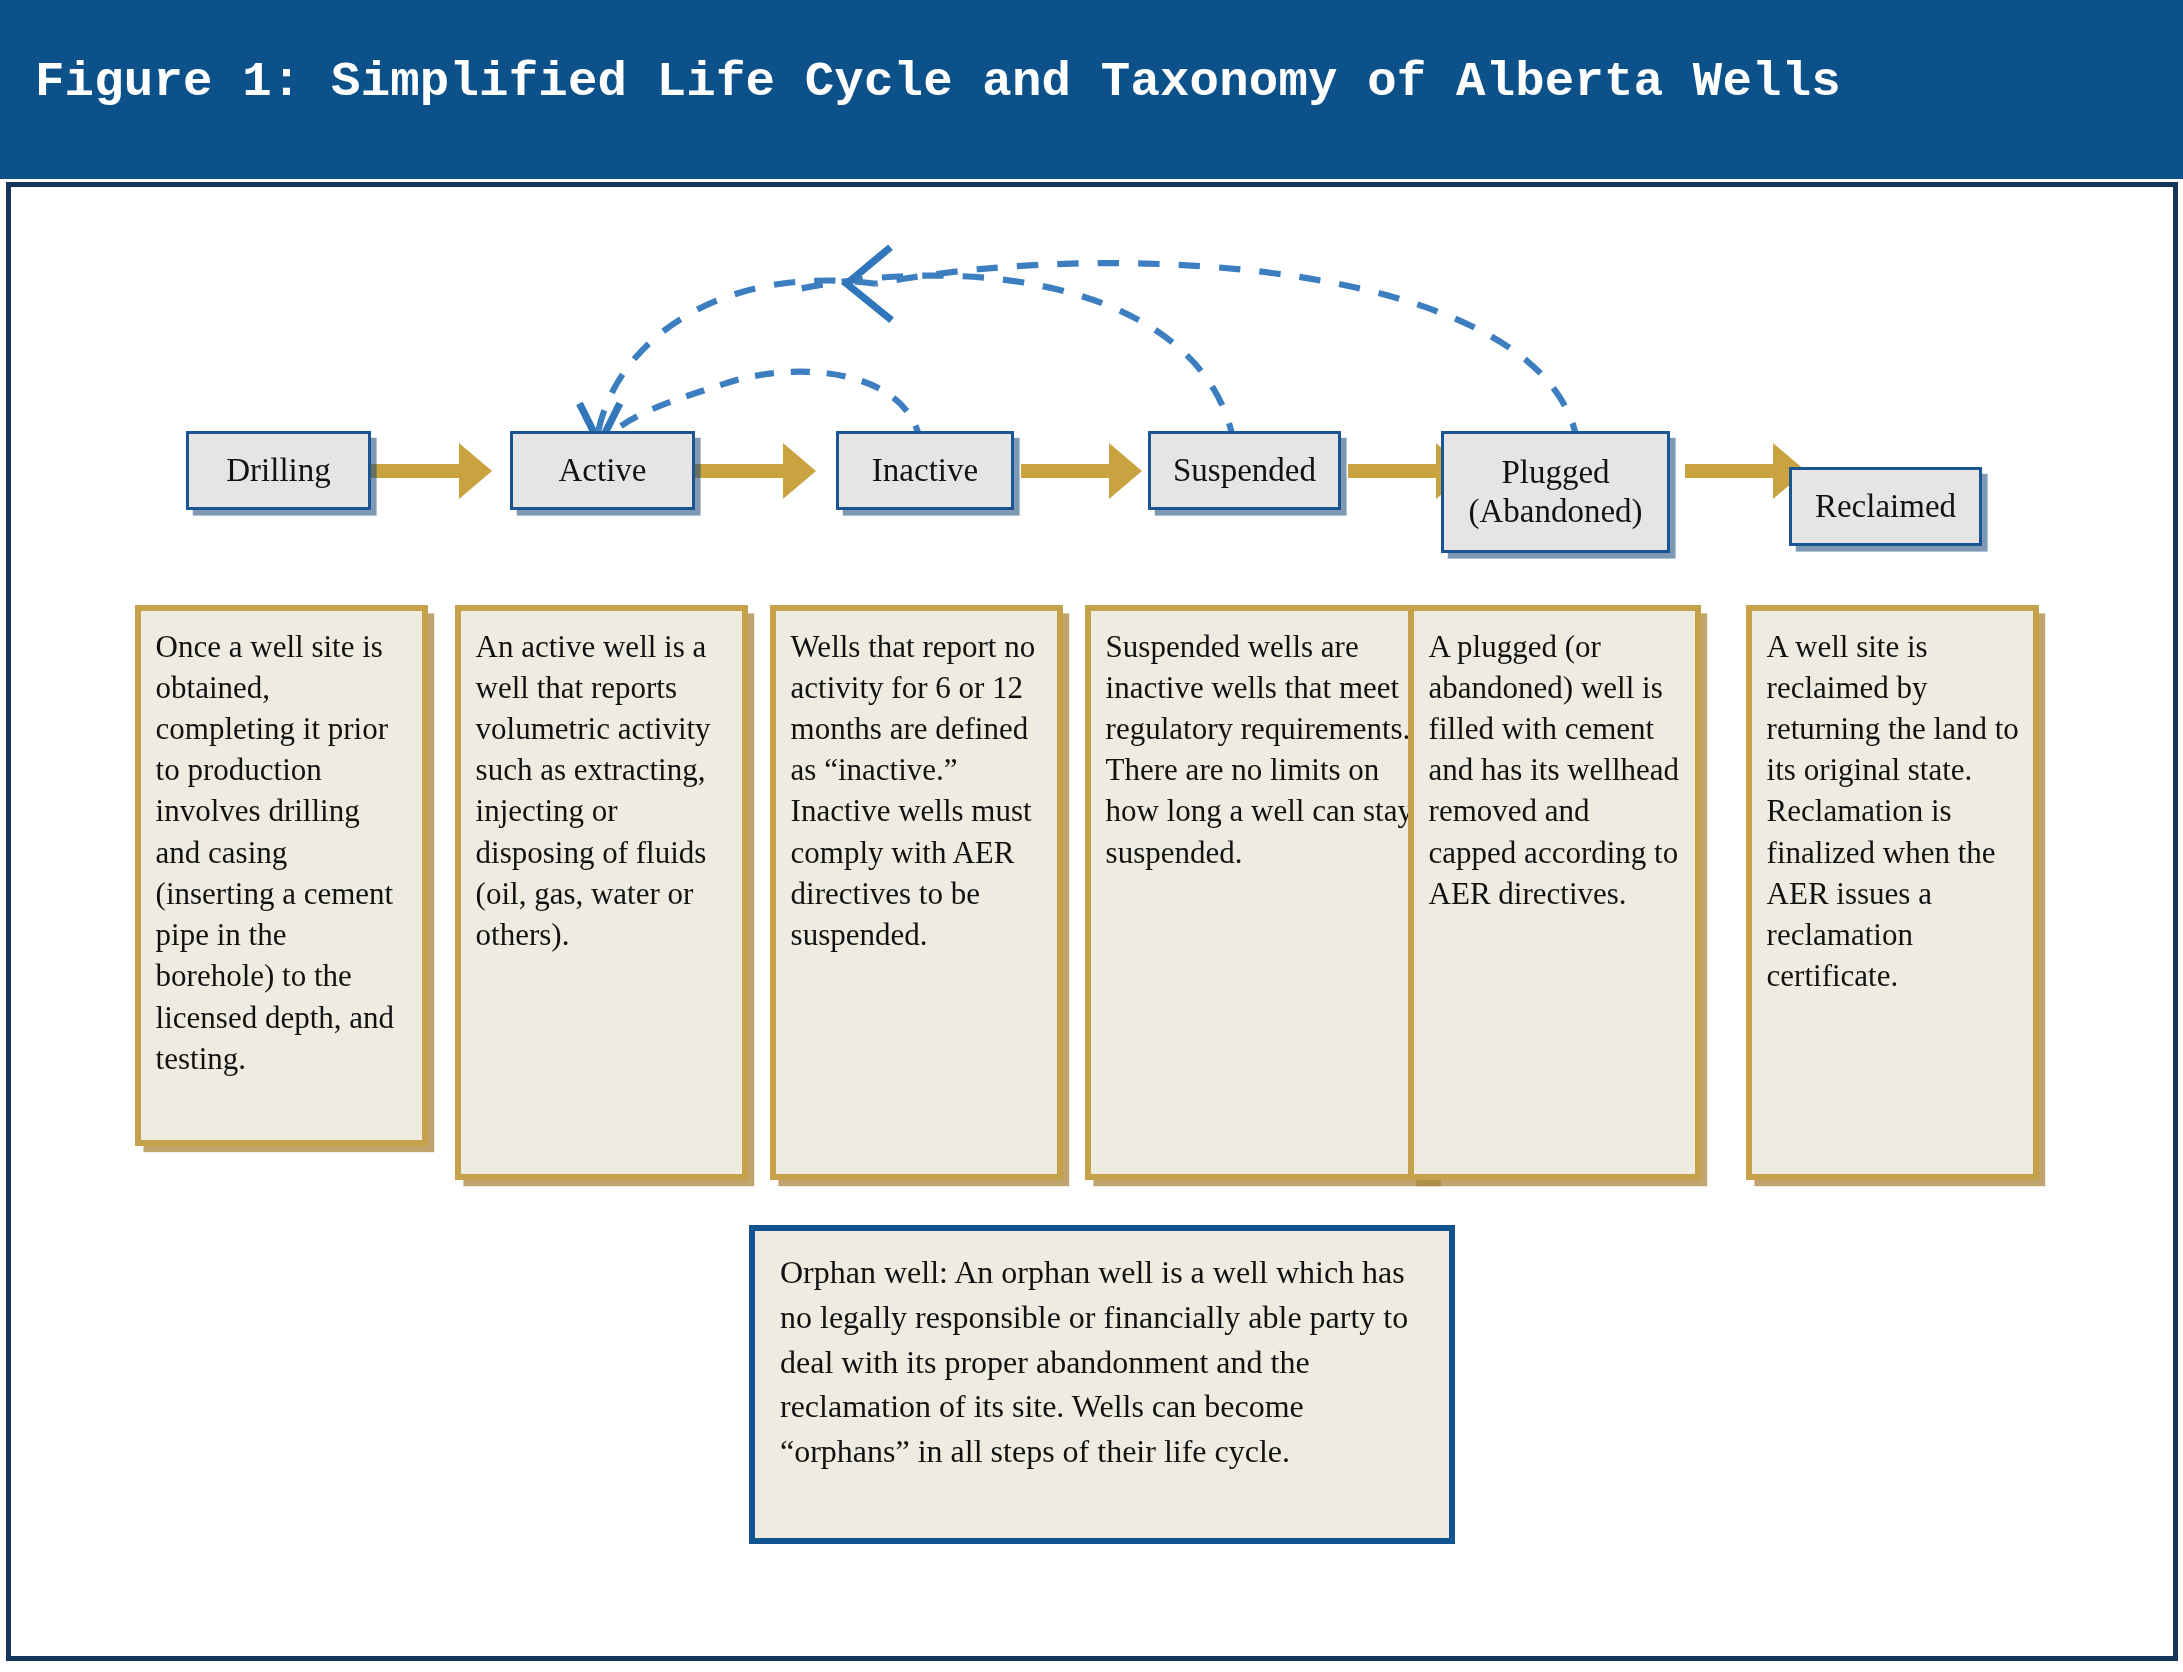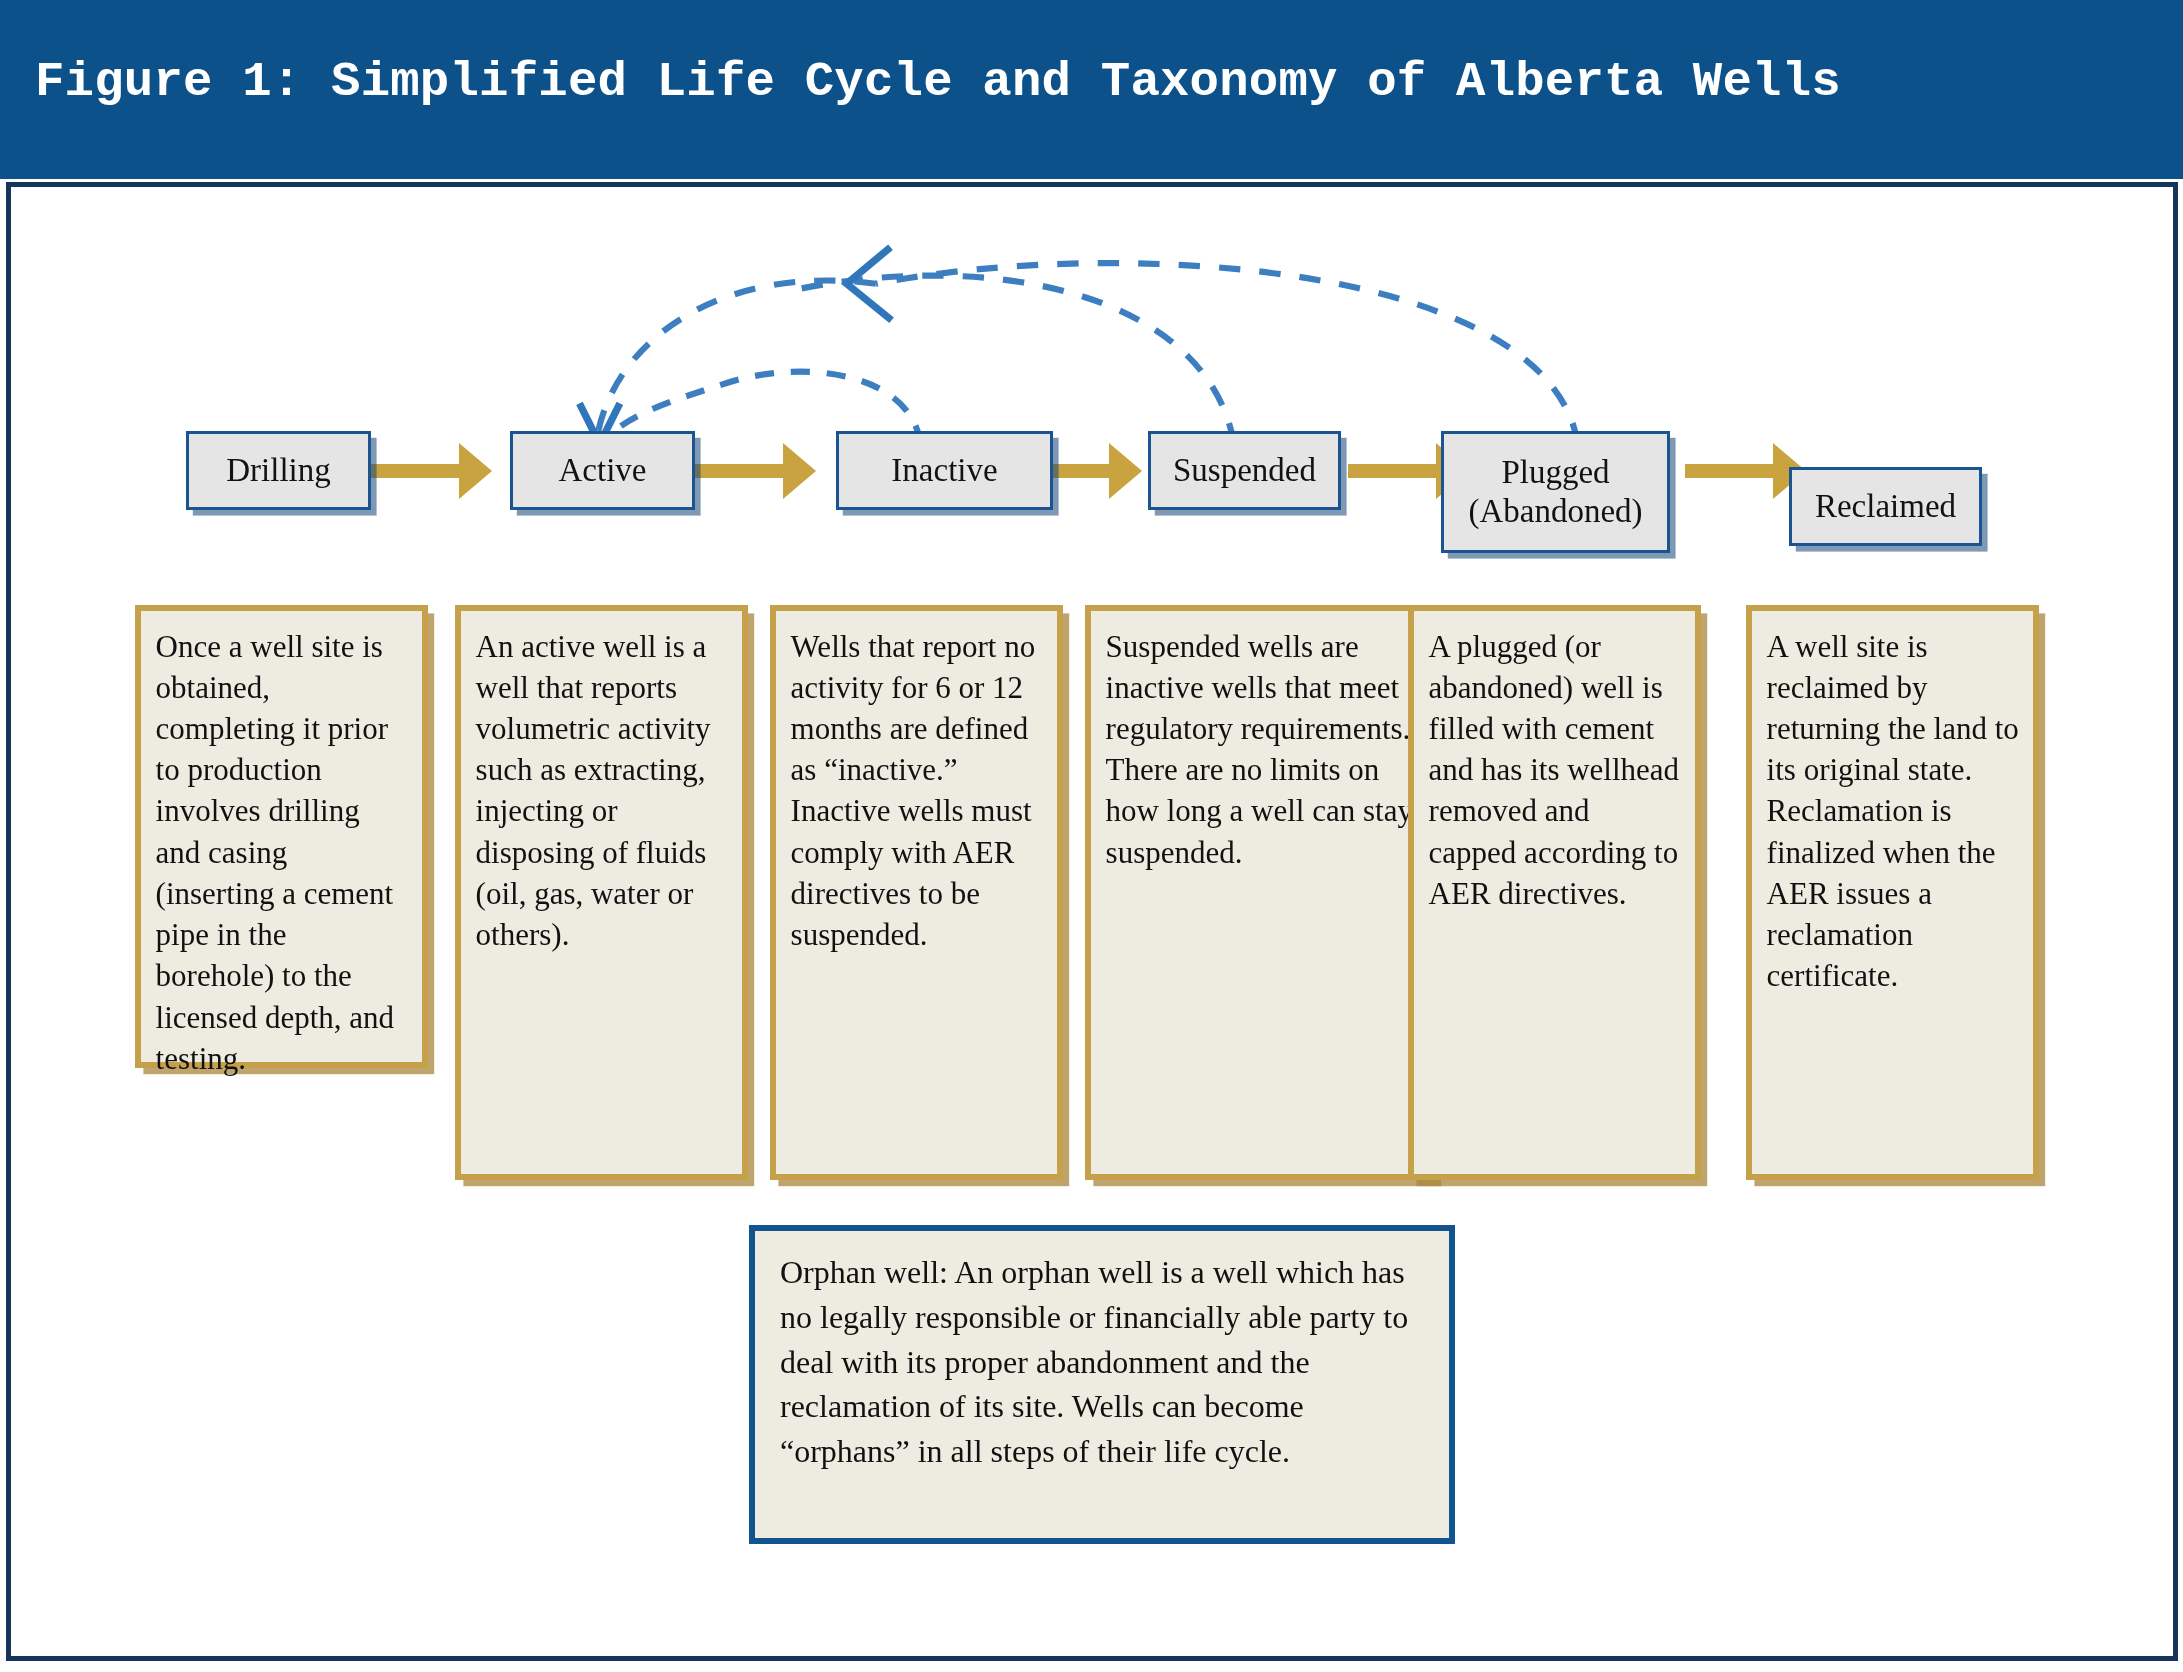--- a/index.html
+++ b/index.html
@@ -197,40 +197,40 @@
   </div>
 
   <div class="stage-box" style="left:186px;  top:431px; width:185px; height:79px;">
     <div class="stage-label">Drilling</div>
   </div>
 
   <div class="stage-box" style="left:510px;  top:431px; width:185px; height:79px;">
     <div class="stage-label">Active</div>
   </div>
 
-  <div class="stage-box" style="left:836px; top:431px; width:217px; height:79px;">
+  <div class="stage-box" style="left:836px; top:431px; width:178px; height:79px;">
     <div class="stage-label">Inactive</div>
   </div>
 
   <div class="stage-box" style="left:1148px; top:431px; width:193px; height:79px;">
     <div class="stage-label">Suspended</div>
   </div>
 
   <div class="stage-box" style="left:1441px; top:431px; width:229px; height:122px;">
     <div class="stage-label">
       <span>Plugged</span><br>
       <span>(Abandoned)</span>
     </div>
   </div>
 
   <div class="stage-box" style="left:1789px; top:431px; width:193px; height:79px;margin-top:36px;">
     <div class="stage-label">Reclaimed</div>
   </div>
 
-  <div class="desc-box" style="left:135px;  top:605px; width:293px; height:463px;">
+  <div class="desc-box" style="left:135px;  top:605px; width:293px; height:541px;">
     <div class="desc-text">Once a well site is obtained, completing it prior to production involves drilling and casing (inserting a cement pipe in the borehole) to the licensed depth, and testing.</div>
   </div>
 
   <div class="desc-box" style="left:455px;  top:605px; width:293px; height:575px;">
     <div class="desc-text">An active well is a well that reports volumetric activity such as extracting, injecting or disposing of fluids (oil, gas, water or others).</div>
   </div>
 
   <div class="desc-box" style="left:770px; top:605px; width:293px; height:575px;">
     <div class="desc-text">Wells that report no activity for 6 or 12 months are defined as “inactive.” Inactive wells must comply with AER directives to be suspended.</div>
   </div>

